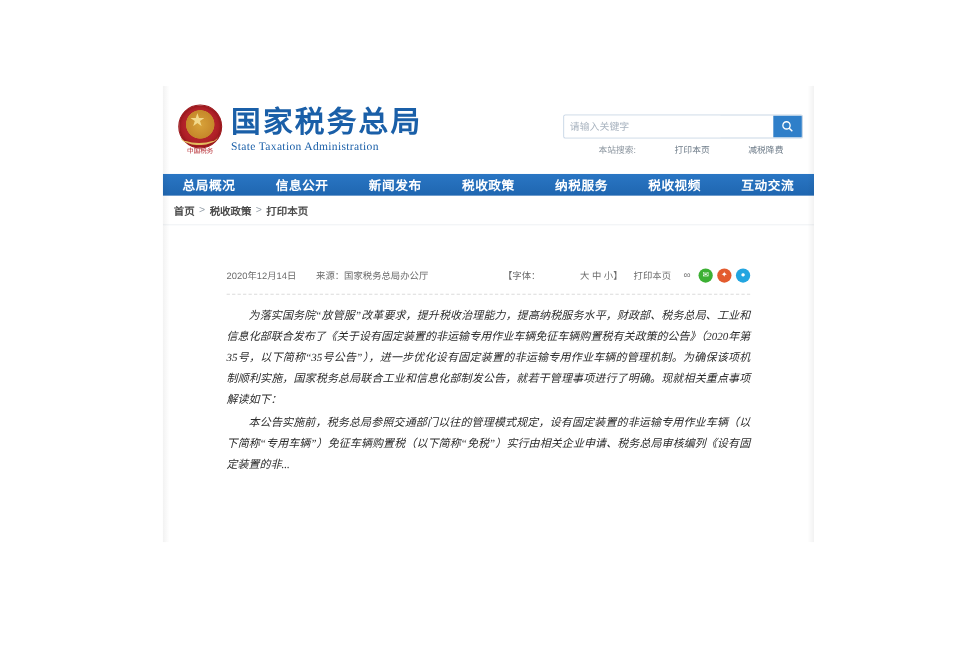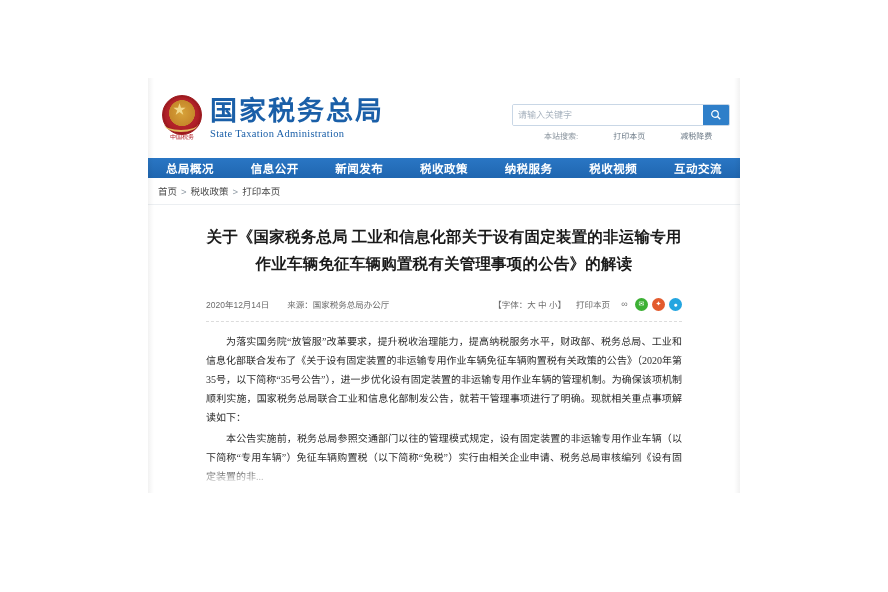--- a/index.html
+++ b/index.html
@@ -170,21 +170,21 @@
   .crumb-bar {
     height: 26px;
     background: #ffffff;
     display: flex;
     align-items: center;
     padding-left: 10px;
     font-size: 9.5px;
     color: #4a4a4a;
     border-bottom: 1px solid #eceff2;
   }
-  .crumb-bar a { color: #4a4a4a; text-decoration: none; }
+  .crumb-bar a { color: #4a4a4a; text-decoration: none; font-weight: bold; }
   .crumb-bar .sep { margin: 0 4px; color: #8f9aa4; }
 
   
   .article {
     padding: 18px 58px 0 58px;
     background: #fff;
   }
   .article h1 {
     margin: 0;
     font-family: "Liberation Serif", serif;
@@ -202,42 +202,42 @@
     align-items: center;
     font-size: 8.5px;
     color: #6b6b6b;
     border-bottom: 1px dashed #dcdcdc;
     padding-bottom: 6px;
   }
   .meta .date { margin-right: 18px; }
   .meta .source { margin-right: 10px; }
   .meta .spacer { flex: 1; }
   .meta .fontsize { margin-right: 10px; }
-  .meta .fontsize b { font-weight: normal; }
+  .meta .fontsize b { font-weight: normal; margin-left: 36px; }
   .meta .print { margin-right: 8px; }
   .meta .icons { display: flex; align-items: center; gap: 4px; }
   .ic {
     width: 13px; height: 13px; border-radius: 50%;
     display: inline-flex; align-items: center; justify-content: center;
     font-size: 7px; color: #fff;
   }
   .ic.share { background: transparent; color: #777; font-size: 9px; }
   .ic.wechat { background: #3cb034; }
   .ic.weibo { background: #e35b2e; }
   .ic.qq { background: #23a5e0; }
 
   .body-text {
     margin-top: 10px;
     font-family: "Liberation Serif", serif;
     font-size: 10px;
     line-height: 19px;
     color: #2b2b2b;
     text-align: justify;
   }
-  .body-text p { margin: 0 0 2px 0; text-indent: 2em; }
+  .body-text p { margin: 0 0 2px 0; text-indent: 2em; font-style: italic; }
   .body-text p.sub { font-weight: bold; }
 
   
   .fade {
     position: absolute;
     left: 0;
     bottom: 0;
     width: 100%;
     height: 26px;
     background: linear-gradient(rgba(255,255,255,0), #ffffff 72%);
@@ -298,21 +298,20 @@
 
     <div class="crumb-bar">
       <a href="#">首页</a>
       <span class="sep">&gt;</span>
       <a href="#">税收政策</a>
       <span class="sep">&gt;</span>
       <a href="#">打印本页</a>
     </div>
 
     <div class="article">
-      <h1>关于《国家税务总局 工业和信息化部关于设有固定装置的非运输专用作业车辆免征车辆购置税有关管理事项的公告》的解读</h1>
 
       <div class="meta">
         <span class="date">2020年12月14日</span>
         <span class="source">来源：国家税务总局办公厅</span>
         <span class="spacer"></span>
         <span class="fontsize"><span>【字体：</span><b>大 中 小</b><span>】</span></span>
         <span class="print">打印本页</span>
         <span class="icons">
           <span class="ic share">∞</span>
           <span class="ic wechat">✉</span>

